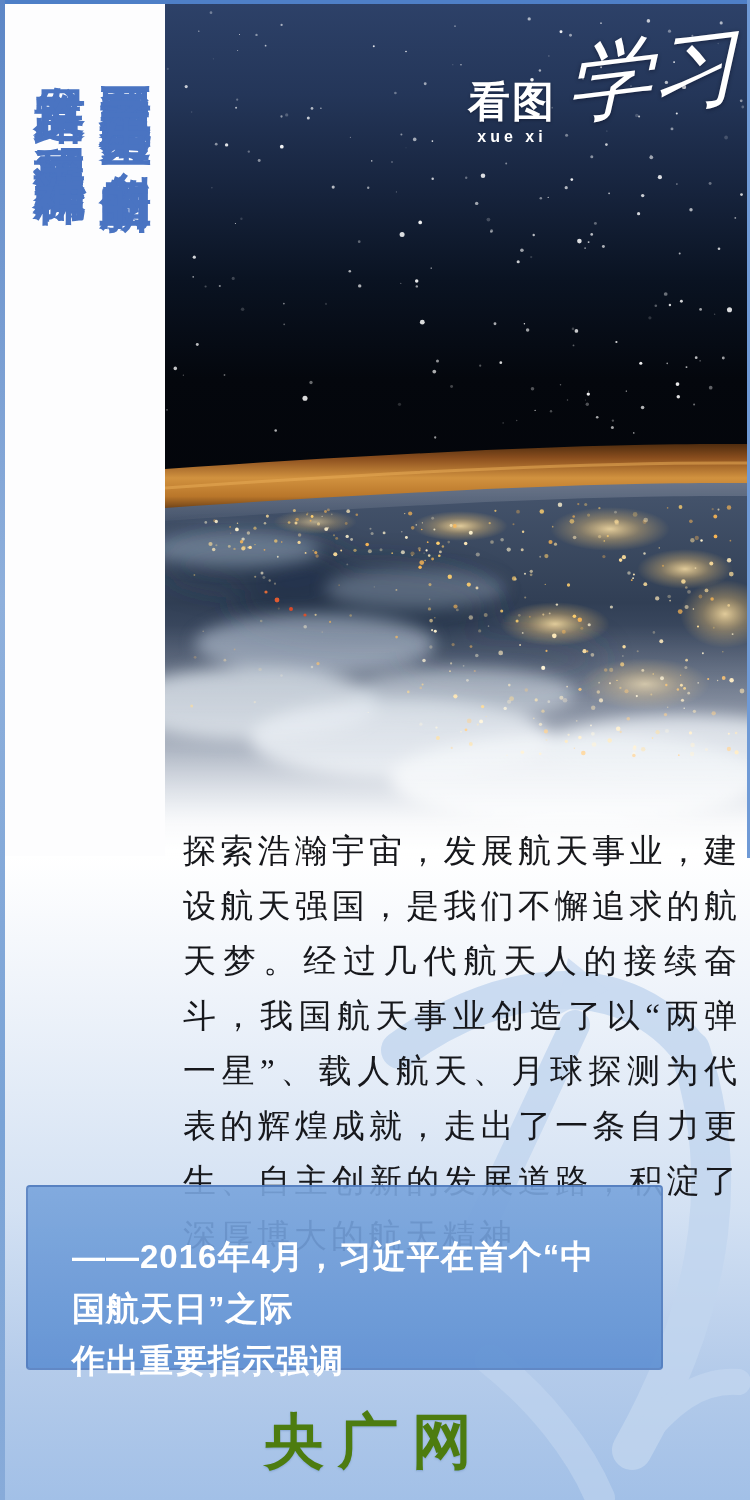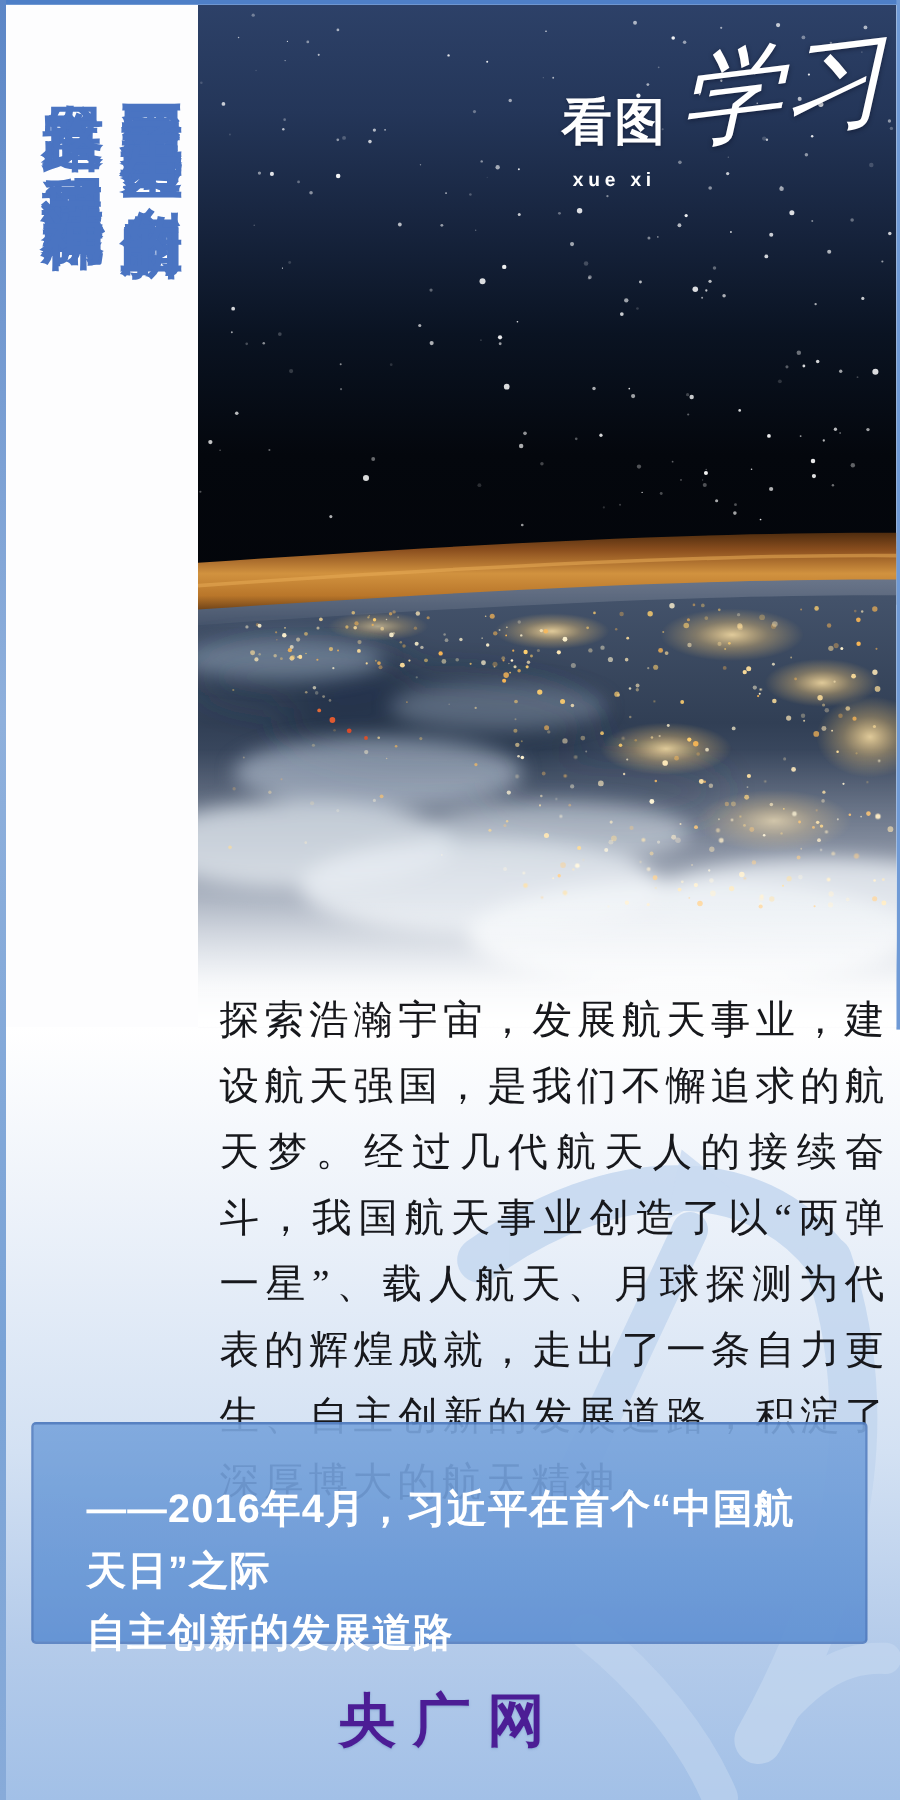--- a/index.html
+++ b/index.html
@@ -34,46 +34,46 @@
     font-size:52px;line-height:66px;letter-spacing:2px;
     color:#4a74c2;z-index:3;
   }
   .headline span{display:block;}
 
   
   .brand{position:absolute;top:36px;left:468px;display:flex;align-items:flex-start;color:#fff;z-index:4;}
   .brand-block{display:flex;flex-direction:column;align-items:center;margin-top:30px;}
   .brand-main{font-size:42px;font-weight:bold;letter-spacing:2px;line-height:48px;
     font-family:"Liberation Sans",sans-serif;text-shadow:0 1px 3px rgba(0,0,20,.4);margin-top:12px;}
-  .brand-pinyin{font-size:16px;font-weight:bold;letter-spacing:4px;margin-top:16px;}
+  .brand-pinyin{font-size:16px;font-weight:bold;letter-spacing:4px;margin-top:2px;}
   .brand-calli{font-size:86px;line-height:86px;margin-left:10px;margin-top:-4px;
     font-family:"Liberation Serif",serif;font-style:italic;
     transform:rotate(-7deg) skewX(-6deg);text-shadow:0 1px 4px rgba(0,0,20,.45);}
 
   
   .body-text{
     position:absolute;top:824px;left:183px;width:558px;z-index:3;
     font-family:"Liberation Serif",serif;
     font-size:33px;line-height:55px;letter-spacing:4px;
     color:#17181c;text-align:justify;
   }
 
   
   .quote-box{
-    position:absolute;top:1185px;left:26px;width:697px;height:185px;box-sizing:border-box;
+    position:absolute;top:1185px;left:26px;width:637px;height:185px;box-sizing:border-box;
     background:linear-gradient(180deg,rgba(122,165,220,.92) 0%,rgba(95,144,210,.92) 100%);
     border:2px solid rgba(72,112,176,.55);border-radius:4px;
     padding:44px 36px 0 44px;z-index:3;
     color:#ffffff;font-weight:bold;font-size:33px;line-height:52px;letter-spacing:1px;
   }
 
   
   .cnr-logo{
     position:absolute;top:1402px;left:0;width:750px;text-align:center;z-index:3;
-    color:#4c1d95;font-weight:bold;font-size:48px;letter-spacing:14px;
+    color:#4d7c0f;font-weight:bold;font-size:60px;letter-spacing:14px;
     text-shadow:0 1px 2px rgba(70,110,170,.35);
   }
 </style>
 </head>
 <body>
 
 <div class="poster">
 
   <div class="lower"></div>
 
@@ -752,21 +752,21 @@
       <div class="brand-main">看图</div>
       <div class="brand-pinyin">xue xi</div>
     </div>
     <div class="brand-calli">学习</div>
   </div>
 
   <div class="body-text">探索浩瀚宇宙，发展航天事业，建设航天强国，是我们不懈追求的航天梦。经过几代航天人的接续奋斗，我国航天事业创造了以“两弹一星”、载人航天、月球探测为代表的辉煌成就，走出了一条自力更生、自主创新的发展道路，积淀了深厚博大的航天精神。</div>
 
   <div class="quote-box">
     <div>——2016年4月，习近平在首个“中国航天日”之际</div>
-    <div>自主创新的发展道路</div>
+    <div>作出重要指示强调</div>
   </div>
 
   <div class="cnr-logo">央广网</div>
 
   <div class="frame-top"></div>
   <div class="frame-left"></div>
   <div class="frame-right"></div>
 </div>
 
 </body></html>

